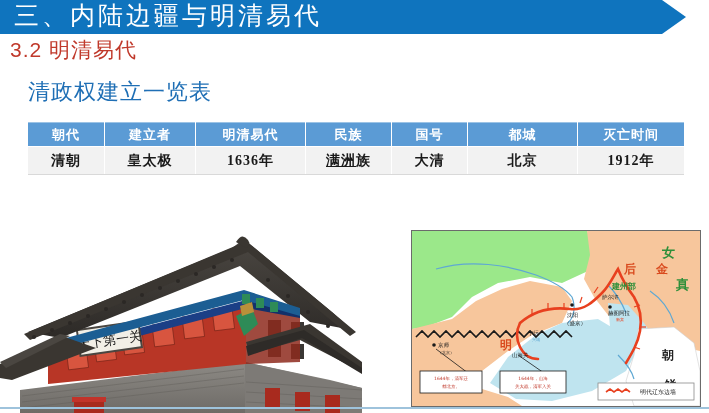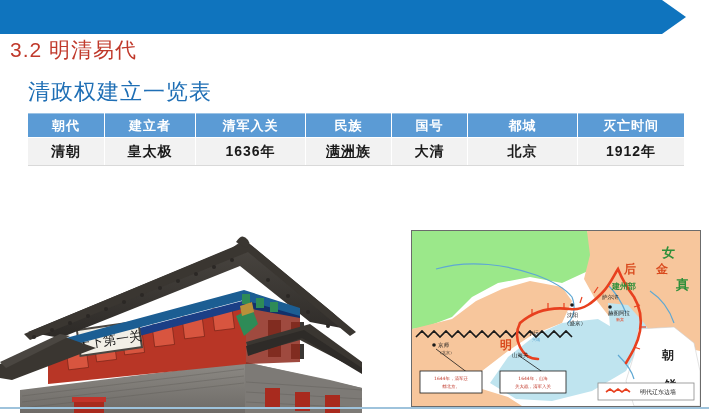--- a/index.html
+++ b/index.html
@@ -27,66 +27,68 @@
     color:#C0392B;font-size:21px;font-weight:normal;letter-spacing:1px;
     white-space:nowrap;
   }
   
   #table-title{
     position:absolute;left:28px;top:77px;
     color:#1F6FB5;font-size:22px;letter-spacing:1px;white-space:nowrap;
   }
   
   #data-table{
-    position:absolute;left:28px;top:113px;width:636px;
+    position:absolute;left:28px;top:122px;width:636px;
     border-collapse:collapse;table-layout:fixed;
   }
   #data-table th{
     background:#5B9BD5;color:#ffffff;font-size:13px;font-weight:bold;
     height:21px;text-align:center;letter-spacing:1px;
     border-left:1px solid #ffffff;border-right:1px solid #ffffff;
     border-top:1px solid #9CC3E5;border-bottom:1px solid #ffffff;
   }
   #data-table td{
     background:#F2F2F2;color:#1a1a1a;font-size:14px;font-weight:bold;
     height:25px;text-align:center;letter-spacing:1px;
     border-left:1px solid #ffffff;border-right:1px solid #ffffff;
     border-bottom:1px solid #D9D9D9;
+    font-family:Liberation Serif, serif;
   }
   #data-table th:first-child,#data-table td:first-child{border-left:none;}
   #data-table th:last-child,#data-table td:last-child{border-right:none;}
   .c0{width:74px}.c1{width:88px}.c2{width:107px}.c3{width:83px}
   .c4{width:73px}.c5{width:107px}.c6{width:104px}
   .ul{text-decoration:underline;text-align:center;}
   
   #gate-photo{position:absolute;left:0px;top:212px;width:362px;height:201px;overflow:hidden;}
   
   #map-figure{
     position:absolute;left:411px;top:230px;width:288px;height:175px;
     border:1px solid #6b6b6b;background:#ffffff;overflow:hidden;
   }
   #bottom-rule{position:absolute;left:0;top:407px;width:709px;height:2px;background:#9EC3DC;}
 </style>
 </head>
 <body>
 
 <div id="banner-wrap">
   <div id="banner-shape"></div>
+  <div id="banner-title">三、内陆边疆与明清易代</div>
 </div>
 
 <div id="section-heading">3.2 明清易代</div>
 
 <div id="table-title">清政权建立一览表</div>
 
 <table id="data-table">
   <thead>
     <tr>
       <th class="c0">朝代</th>
       <th class="c1">建立者</th>
-      <th class="c2">清军入关</th>
+      <th class="c2">明清易代</th>
       <th class="c3">民族</th>
       <th class="c4">国号</th>
       <th class="c5">都城</th>
       <th class="c6">灭亡时间</th>
     </tr>
   </thead>
   <tbody>
     <tr>
       <td>清朝</td>
       <td>皇太极</td>

